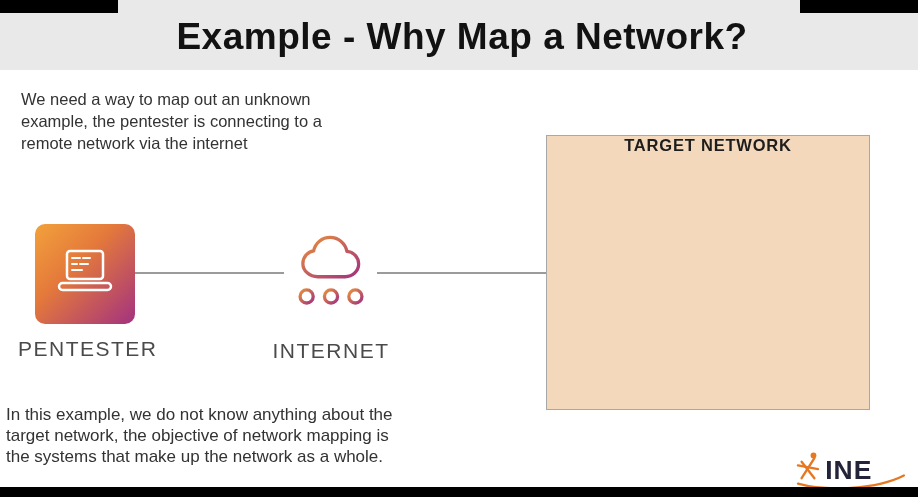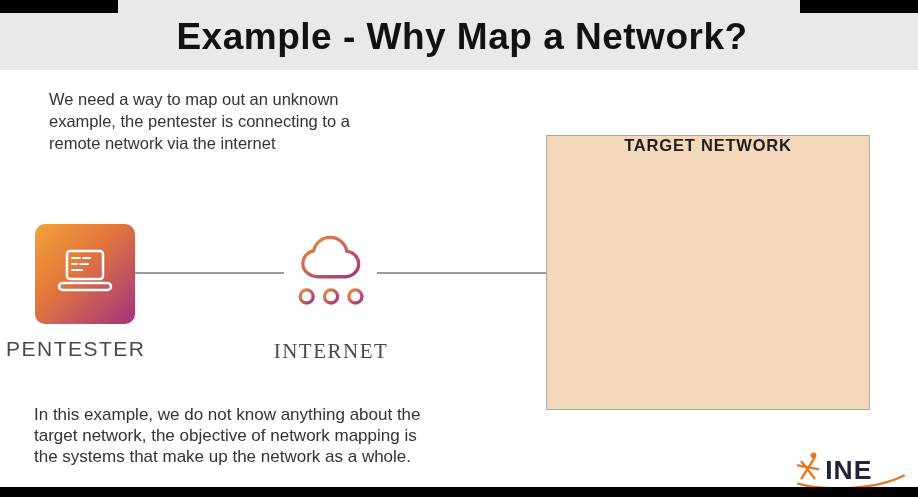--- a/index.html
+++ b/index.html
@@ -35,21 +35,21 @@
 
   
   .intro-text {
     position: absolute; left: 21px; top: 88px;
     font-size: 16.5px; line-height: 22px; color: #333;
   }
   .outro-text {
     position: absolute; left: 6px; top: 404px;
     font-size: 17px; line-height: 21px; color: #333;
   }
-  .line { display: block; margin-left: 28px; }
+  .line { display: block; }
 
   
   .connector {
     position: absolute; top: 272px; height: 2px; background: #9b9b9b;
   }
   .connector.c1 { left: 134px; width: 150px; }
   .connector.c2 { left: 377px; width: 169px; }
 
   .laptop-box {
     position: absolute; left: 35px; top: 224px;
@@ -63,22 +63,22 @@
     position: absolute; left: 283px; top: 228px;
     width: 96px; height: 90px;
   }
 
   .node-label {
     position: absolute;
     font-size: 21px;
     color: #4a4a4a;
     letter-spacing: 1.5px;
   }
-  .label-pentester { left: 6px; top: 337px; }
-  .label-internet { left: 331px; top: 339px; transform: translateX(-50%); font-family: Liberation Serif, serif; }
+  .label-pentester { left: 18px; top: 337px; }
+  .label-internet { left: 331px; top: 339px; transform: translateX(-50%); }
 
   .target-box {
     position: absolute; left: 546px; top: 135px;
     width: 324px; height: 275px;
     background: #F4D8BC;
     border: 1px solid #a8a8a8;
     display: flex; align-items: flex-start; justify-content: center;
   }
   .target-label {
     font-size: 16.5px;

